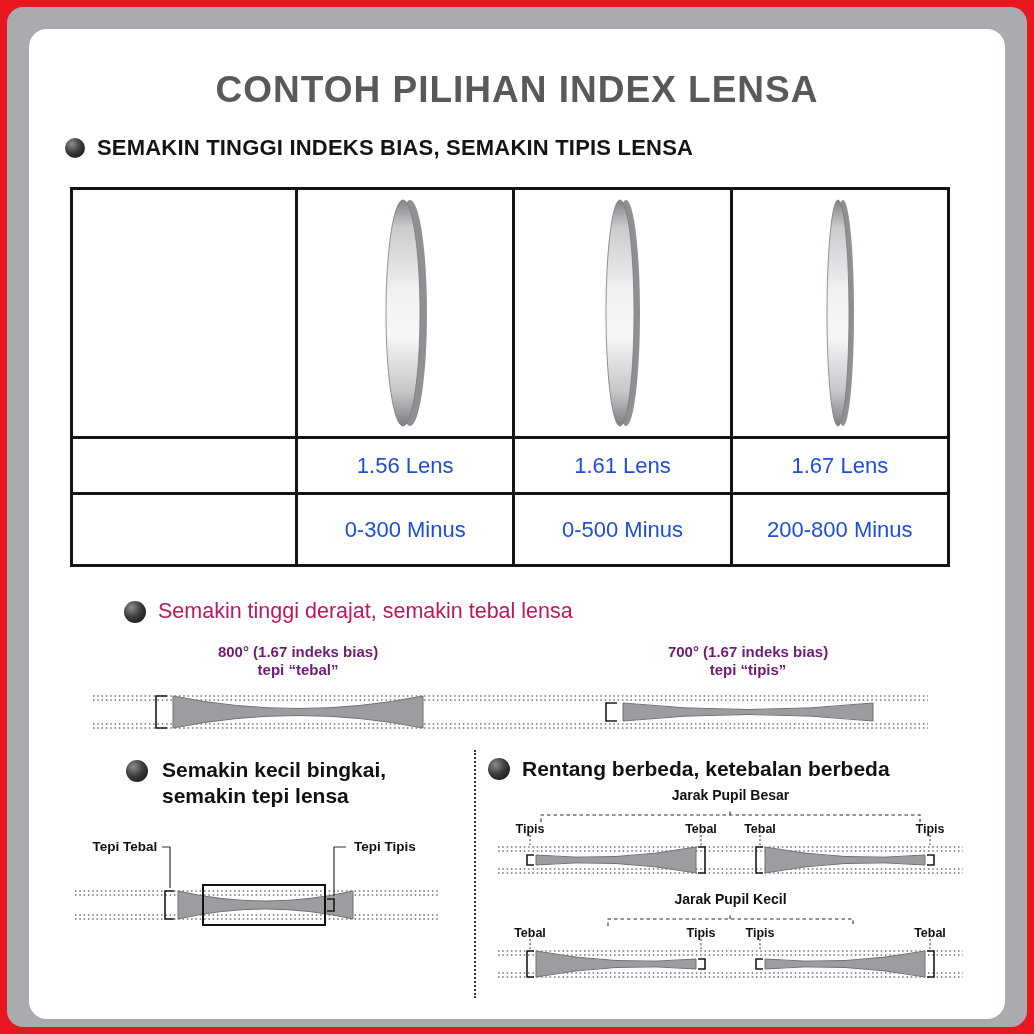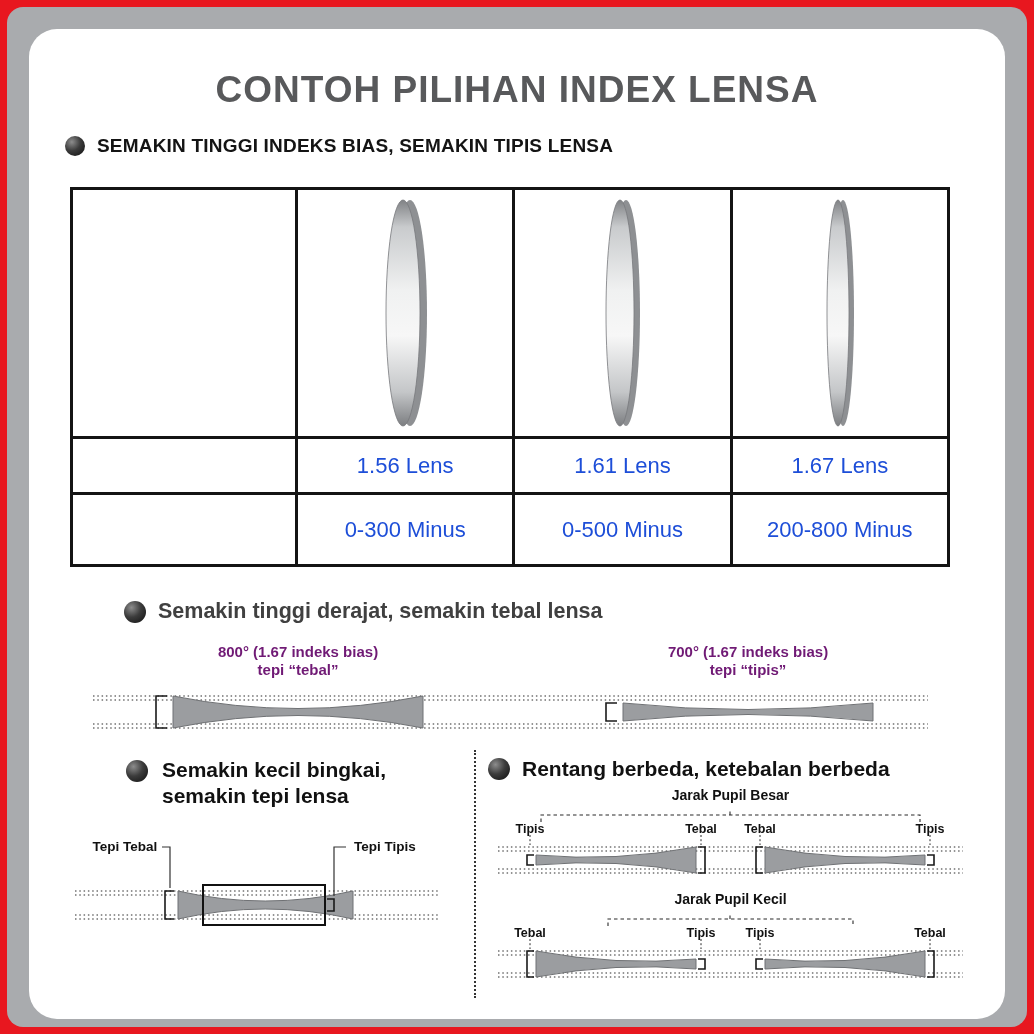--- a/index.html
+++ b/index.html
@@ -2,29 +2,29 @@
 <html><head>
 <meta charset="utf-8">
 <style>
   * { margin:0; padding:0; box-sizing:border-box; }
   html,body { width:1034px; height:1034px; }
   body { font-family:"Liberation Sans", sans-serif; position:relative; overflow:hidden; background:#fff; }
 
   .frame  { position:absolute; inset:0; background:#e8171f; }
   .outer  { position:absolute; inset:7px; background:#a9abae; border-radius:16px; }
   .card   { position:absolute; left:29px; top:29px; right:29px; bottom:15px;
-            background:#ffffff; border-radius:28px; }
+            background:#ffffff; border-radius:18px; }
 
   .card > * { position:absolute; }
 
   .title { top:40px; left:0; width:100%; text-align:center; font-size:37px;
            font-weight:bold; color:#58595b; letter-spacing:1px; }
 
   .headline-row { top:106px; left:36px; display:flex; align-items:center; gap:12px; }
-  .headline-row .txt { font-size:19px; font-weight:bold; color:#141414; letter-spacing:.2px; }
+  .headline-row .txt { font-size:22px; font-weight:bold; color:#141414; letter-spacing:.2px; }
 
   .sphere { border-radius:50%;
             background:radial-gradient(circle at 34% 30%, #8d8d8d 0%, #3c3c3c 45%, #0d0d0d 100%);
             flex:0 0 auto; }
   .s20 { width:20px; height:20px; }
   .s22 { width:22px; height:22px; }
 
   
   .lens-table { left:41px; top:158px; width:880px; border:3px solid #141414;
                 display:grid; grid-template-columns:222px 1fr 1fr 1fr;
@@ -43,21 +43,21 @@
   .bracket      { fill:none; stroke:#1a1a1a; stroke-width:1.6; }
   .dashed       { fill:none; stroke:#2b2b2b; stroke-width:1.1; stroke-dasharray:3.5 3; }
   .dashed-thin  { fill:none; stroke:#2b2b2b; stroke-width:1; stroke-dasharray:2 2.2; }
   .connector    { fill:none; stroke:#333; stroke-width:1.2; }
   .frame-rect   { fill:none; stroke:#111; stroke-width:2; }
   .lbl    { font-family:"Liberation Sans", sans-serif; font-weight:bold; font-size:13.5px; fill:#111; }
   .lbl-sm { font-family:"Liberation Sans", sans-serif; font-weight:bold; font-size:12.5px; fill:#111; }
 
   
   .deg-heading-row { top:570px; left:95px; display:flex; align-items:center; gap:12px; }
-  .deg-heading-row .txt { font-size:21.5px; font-weight:bold; color:#404040; }
+  .deg-heading-row .txt { font-size:21.5px; font-weight:normal; color:#be185d; }
   .deg-label { top:614px; width:280px; text-align:center; font-weight:bold;
                font-size:15px; line-height:18px; color:#701a75; }
   .deg-label.left  { left:129px; }
   .deg-label.right { left:579px; }
   .deg-svg { left:64px; top:658px; }
 
   
   .v-divider { left:445px; top:721px; height:248px; width:0; border-left:2px dotted #333; }
 
   .frame-heading-row { top:728px; left:97px; display:flex; align-items:flex-start; gap:14px; }

